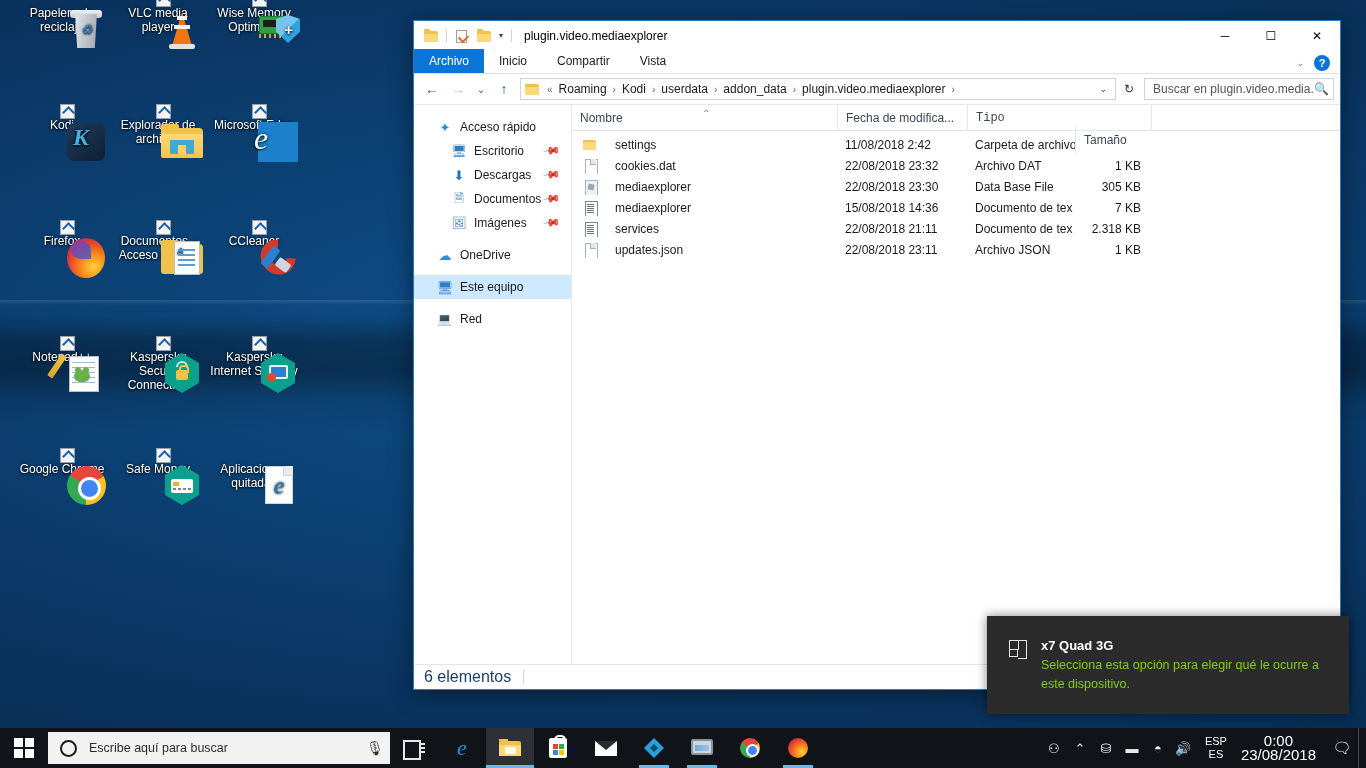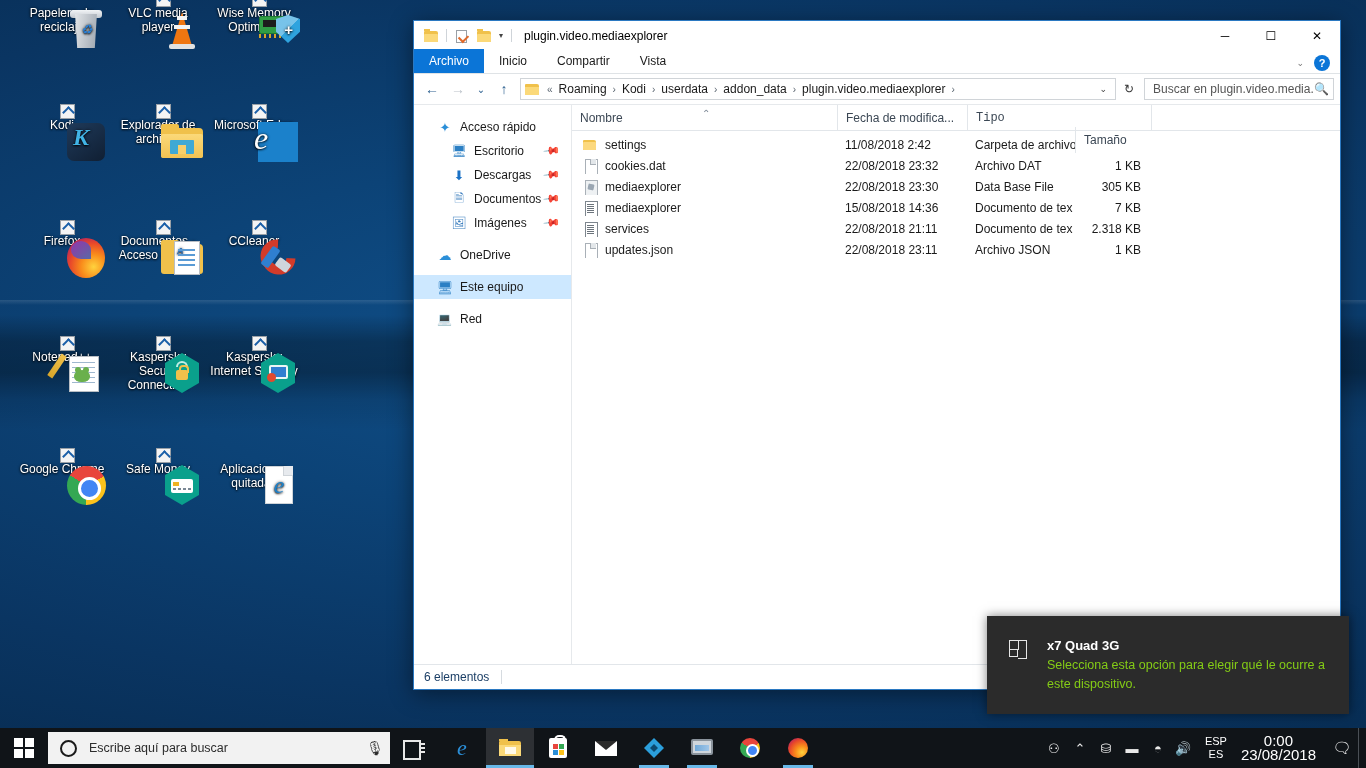--- a/index.html
+++ b/index.html
@@ -215,44 +215,44 @@
   .col + .col { border-left: 1px solid #e2e6ea; }
   .c-name { width: 265px; }
   .c-date { width: 130px; }
   .c-type { width: 108px; font-family: Liberation Mono, monospace; }
   .c-size { width: 76px; margin-top: 45px; }
   .c-rest { flex: 1; }
   .sortmark { position: absolute; left: 130px; top: -4px; font-size: 10px; color: #7a8694; }
   .rows { flex: 1; overflow: hidden; padding-top: 3px; }
   .row { height: 21px; display: flex; align-items: center; font-size: 12px; color: #1a1a1a; }
   .cell { padding-left: 8px; white-space: nowrap; overflow: hidden; }
-  .cell.name { width: 265px; display: flex; align-items: center; gap: 7px; padding-left: 10px; }
+  .cell.name { width: 265px; display: flex; align-items: center; gap: 17px; padding-left: 10px; }
   .cell.date { width: 130px; }
   .cell.type { width: 108px; }
   .cell.size { width: 76px; text-align: right; padding-right: 10px; padding-left: 0; }
 
   .ic { width: 16px; height: 16px; position: relative; flex: none; }
   .ic-folder::before { content:""; position:absolute; left:1px; top:3px; width:13px; height:10px; background:#f0c14b; border-radius:1px 2px 1px 1px; }
   .ic-folder::after { content:""; position:absolute; left:1px; top:5px; width:13px; height:8px; background:#fcd97f; border-radius:1px; }
   .ic-file::before { content:""; position:absolute; left:3px; top:1px; width:11px; height:14px; background:#fff; border:1px solid #a9b0b7; }
   .ic-file::after { content:""; position:absolute; right:2px; top:1px; width:5px; height:5px; background:#e3e7ea; border-left:1px solid #a9b0b7; border-bottom:1px solid #a9b0b7; }
   .ic-text::before { content:""; position:absolute; left:3px; top:1px; width:11px; height:14px; background:#fff; border:1px solid #7e868e; }
   .ic-text::after { content:""; position:absolute; left:5px; top:4px; width:7px; height:9px;
     background: repeating-linear-gradient(180deg,#6b737b 0 1px,transparent 1px 2px); }
   .ic-db::before { content:""; position:absolute; left:3px; top:1px; width:11px; height:14px; background:#eef1f3; border:1px solid #a9b0b7; }
   .ic-db::after { content:""; position:absolute; left:6px; top:5px; width:6px; height:6px; background:#9aa6b2; border-radius:1px; transform:rotate(12deg); }
 
   .statusbar { height: 25px; border-top: 1px solid #e2e6ea; display: flex; align-items: center;
-    padding: 0 10px; font-size: 12px; color: #1c3f66; flex: none; background: #fff; }
+    padding: 0 10px; font-size: 16px; color: #1c3f66; flex: none; background: #fff; }
   .sb-sep { width:1px; height:14px; background:#d6dbe0; margin-left:12px; }
 
   
   #toast {
     position: absolute; left: 987px; top: 616px; width: 362px; height: 98px;
-    background: #2b2b2b; color: #fff; display: flex; gap: 20px;
+    background: #2b2b2b; color: #fff; display: flex; gap: 14px;
     padding: 22px 20px 0 22px; box-shadow: 0 0 10px rgba(0,0,0,.5);
   }
   .toast-ic { width: 18px; height: 18px; position: relative; flex: none; margin-top: 2px; }
   .toast-ic::before { content:""; position:absolute; left:0; top:0; width:8px; height:8px; border:1px solid #e6e6e6; }
   .toast-ic::after { content:""; position:absolute; left:9px; top:0; width:8px; height:17px;
     border:1px solid #e6e6e6; border-left:none; }
   .toast-x { position:absolute; left:0; top:9px; width:9px; height:8px; border:1px solid #e6e6e6; border-top:none; }
   .toast-title { font-size: 13px; font-weight: bold; color: #fff; margin-bottom: 3px; }
   .toast-body { font-size: 12.5px; color: #84cc16; line-height: 19px; }
 

